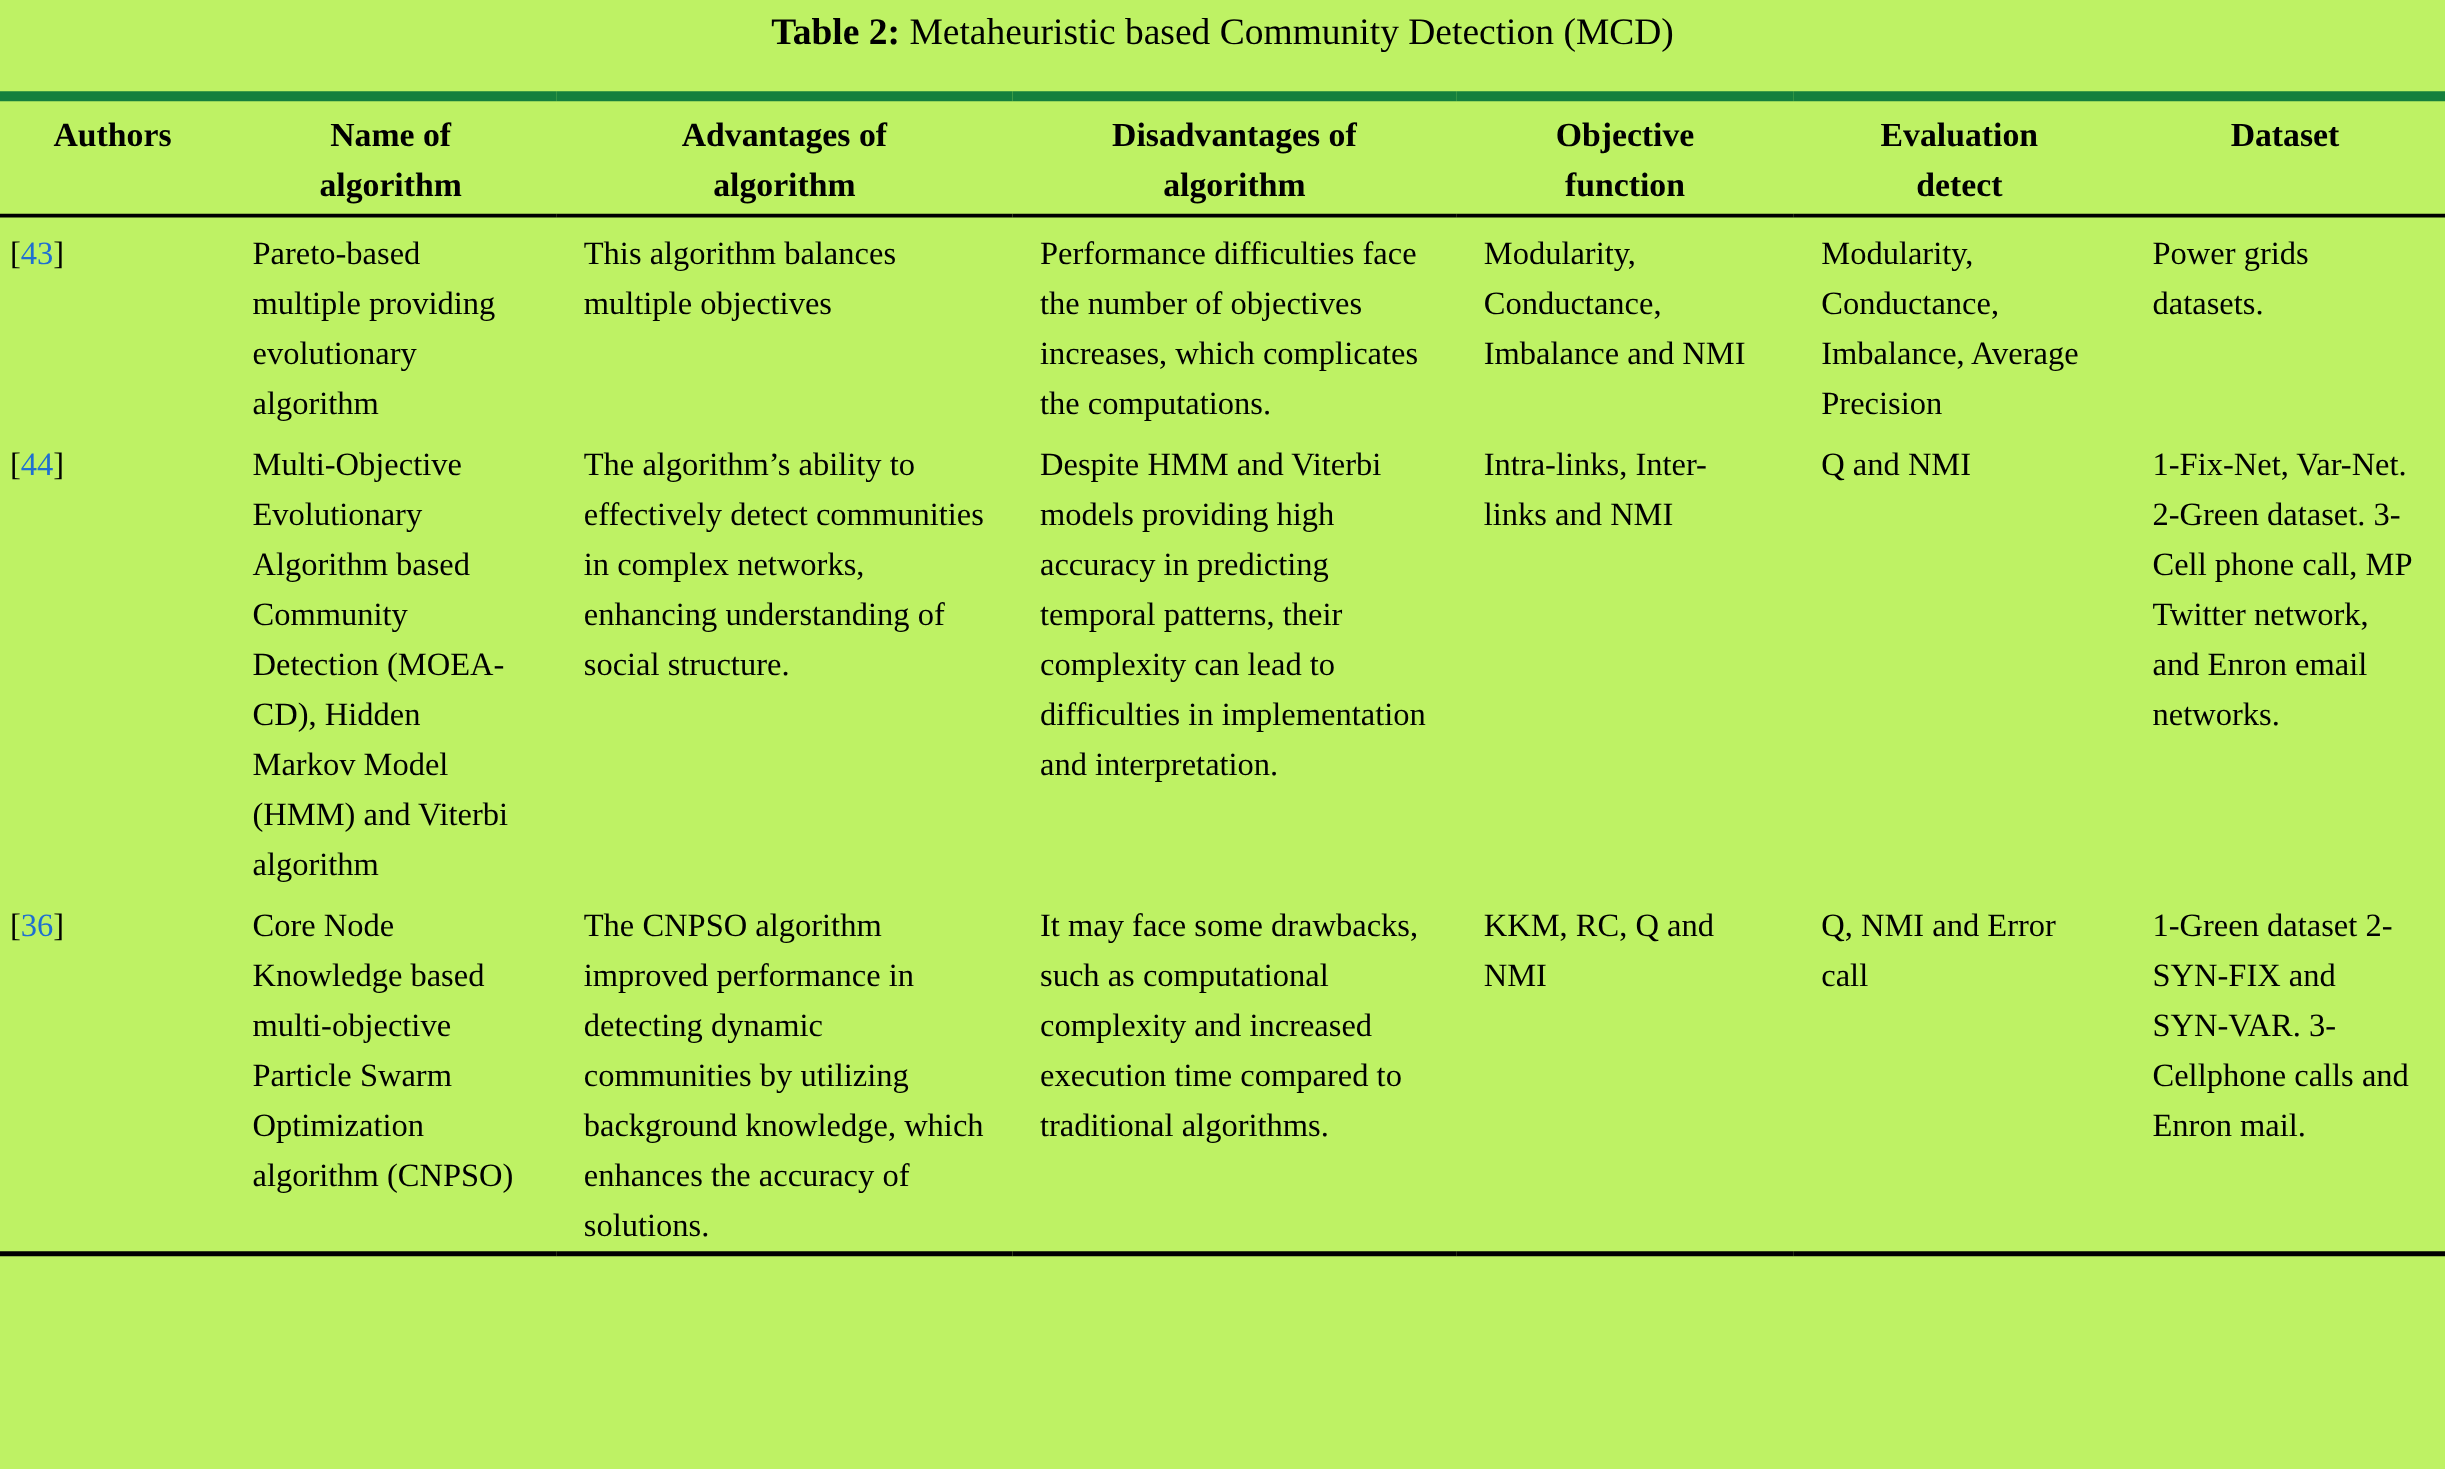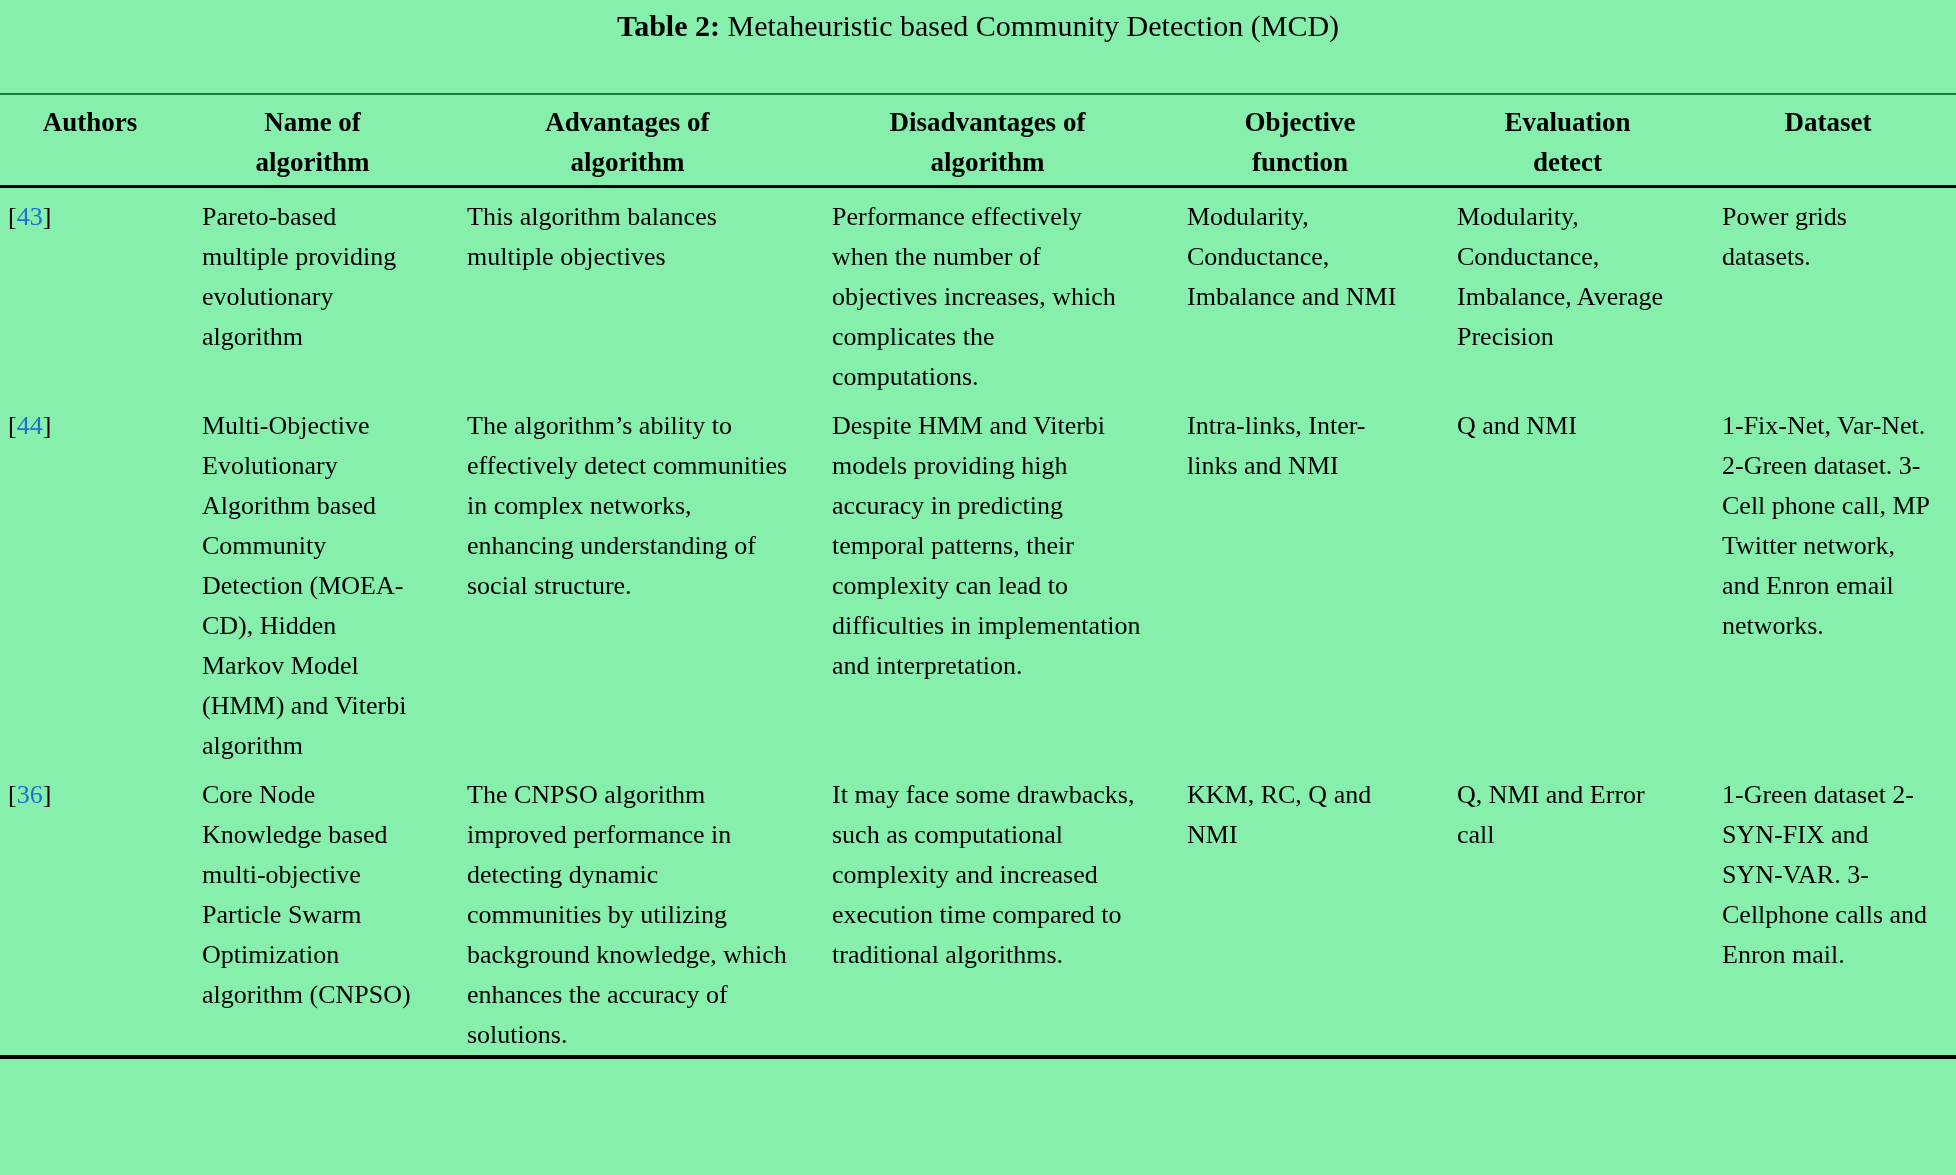--- a/index.html
+++ b/index.html
@@ -5,41 +5,40 @@
   html, body {
     margin: 0;
     padding: 0;
     background: #ffffff;
     color: #000000;
     font-family: "Liberation Serif", "DejaVu Serif", serif;
   }
   .page {
     width: 1956px;
     height: 1175px;
-    background: #86efac;
+    background: #bef264;
     overflow: hidden;
     box-sizing: border-box;
   }
   .caption {
     height: 73px;
     box-sizing: border-box;
     text-align: center;
     font-size: 30px;
     padding-top: 6px;
     line-height: 40px;
   }
   .caption-label { font-weight: bold; }
   table.mcd {
     width: 1956px;
     height: 848px;
     table-layout: fixed;
     border-collapse: collapse;
-    border-top: 2px solid #15803d;
+    border-top: 8px solid #15803d;
     border-bottom: 4px solid #000000;
-    margin-top: 20px;
   }
   col.c-authors   { width: 180px; }
   col.c-name      { width: 265px; }
   col.c-adv       { width: 365px; }
   col.c-disadv    { width: 355px; }
   col.c-objective { width: 270px; }
   col.c-eval      { width: 265px; }
   col.c-dataset   { width: 256px; }
   thead th {
     font-weight: bold;
@@ -115,21 +114,21 @@
         </th>
       </tr>
     </thead>
     <tbody>
       <tr>
         <td class="authors-cell">
           <span><span>[</span><a class="ref-num">43</a><span>]</span></span>
         </td>
         <td>Pareto-based multiple providing evolutionary algorithm</td>
         <td>This algorithm balances multiple objectives</td>
-        <td>Performance effectively when the number of objectives increases, which complicates the computations.</td>
+        <td>Performance difficulties face the number of objectives increases, which complicates the computations.</td>
         <td>Modularity, Conductance, Imbalance and NMI</td>
         <td>Modularity, Conductance, Imbalance, Average Precision</td>
         <td>Power grids datasets.</td>
       </tr>
       <tr>
         <td class="authors-cell">
           <span><span>[</span><a class="ref-num">44</a><span>]</span></span>
         </td>
         <td>Multi-Objective Evolutionary Algorithm based Community Detection (MOEA-CD), Hidden Markov Model (HMM) and Viterbi algorithm</td>
         <td>The algorithm’s ability to effectively detect communities in complex networks, enhancing understanding of social structure.</td>

